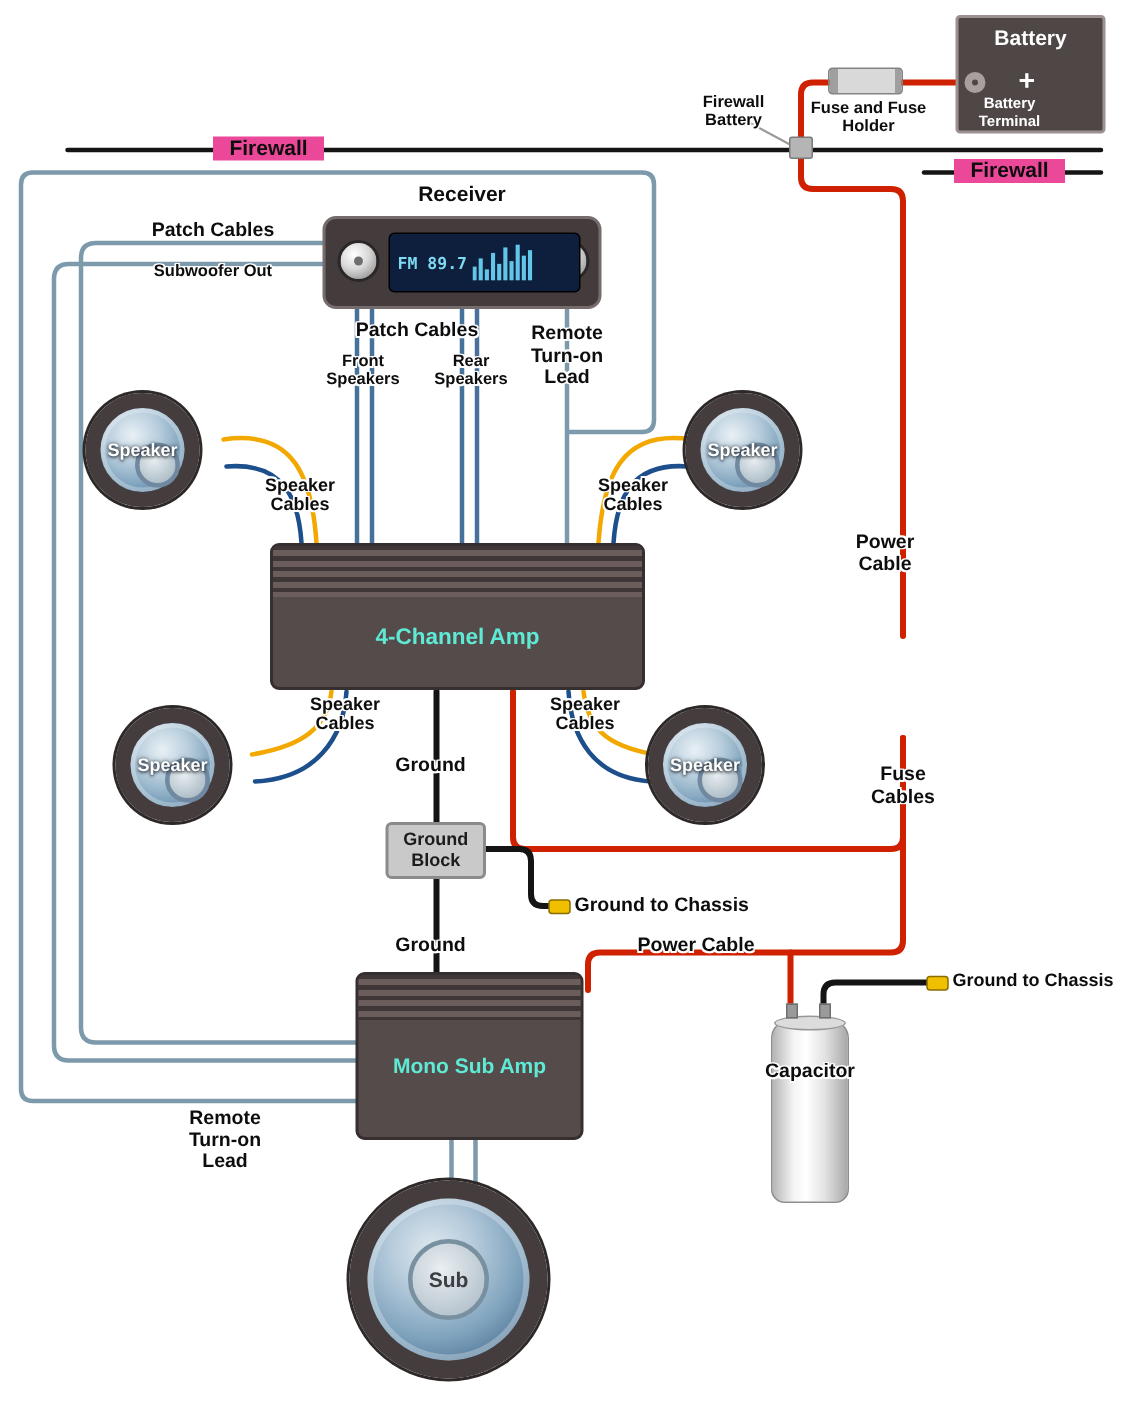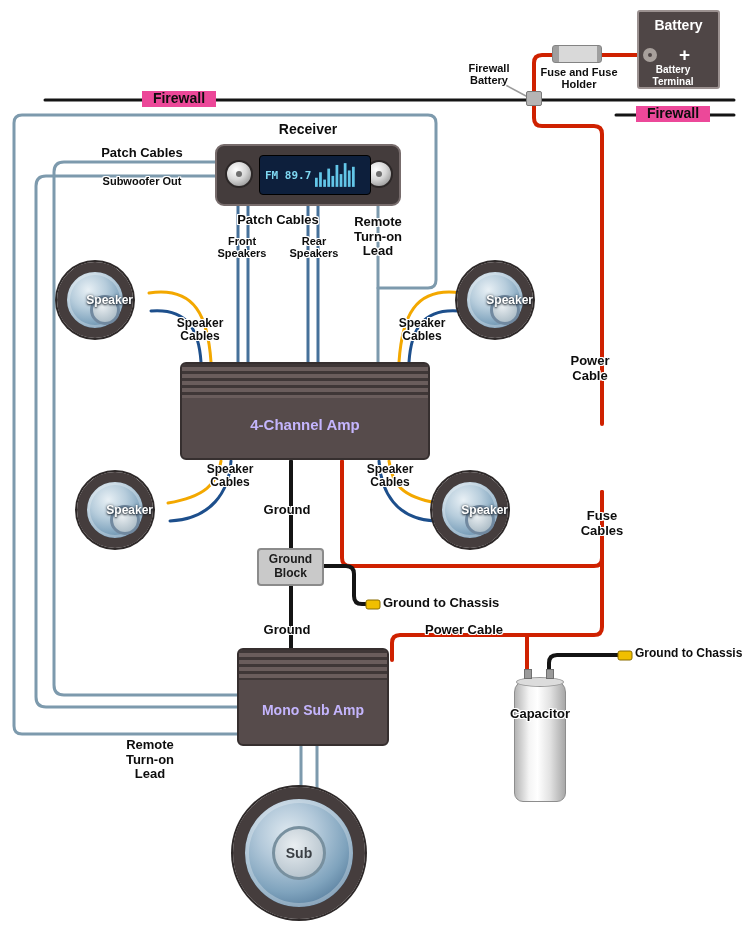--- a/index.html
+++ b/index.html
@@ -28,21 +28,21 @@
     font-weight:700; font-size:12px; line-height:1.15; text-align:center; color:#1c1c1c;
   }
   .darkbox{
     position:absolute; z-index:2; background:#564b4b; border:2px solid #362f2f; border-radius:6px;
   }
   .ribs{
     position:absolute; left:0; right:0; top:0; border-radius:4px 4px 0 0;
     background:repeating-linear-gradient(180deg,#3f3737 0 3px,#6a5d5c 3px 7px);
   }
   .amp-name{
-    position:absolute; left:0; right:0; text-align:center; color:#c4b5fd; font-weight:700;
+    position:absolute; left:0; right:0; text-align:center; color:#5eead4; font-weight:700;
   }
 
   .receiver{ position:absolute; z-index:2; background:#443c3c; border:2px solid #776c6c; border-radius:9px; }
   .knob{
     position:absolute; width:28px; height:28px; border-radius:50%;
     background:radial-gradient(circle at 38% 32%, #ffffff, #d7d7d7 45%, #8f8f8f 88%);
     border:2px solid #2c2727;
   }
   .knob::after{ content:""; position:absolute; left:9px; top:9px; width:6px; height:6px; border-radius:50%; background:#6f6f6f; }
   .display{
@@ -57,21 +57,21 @@
     background:radial-gradient(circle at 38% 32%, #e8f0f5, #b7cddc 35%, #7fa3bd 65%, #54799a 90%, #476a8a);
     box-shadow:0 0 0 2px #2e2929, inset 0 0 0 3px rgba(255,255,255,.28);
   }
   .speaker-cap{
     position:absolute; left:23px; top:23px; width:30px; height:30px; border-radius:50%;
     background:radial-gradient(circle at 40% 35%, #e9eef1, #aebec8 75%);
     border:3px solid #7189a0;
   }
   .speaker-name{
     position:absolute; left:-10px; right:-10px; top:50%; transform:translateY(-52%);
-    text-align:right; color:#fff; font-weight:700; font-size:12px; z-index:2;
+    text-align:center; color:#fff; font-weight:700; font-size:12px; z-index:2;
     text-shadow:0 1px 2px rgba(20,30,40,.9), 0 0 3px rgba(20,30,40,.7);
   }
   .sub{
     position:absolute; z-index:2; width:132px; height:132px; border-radius:50%;
     border:12px solid #453d3d;
     background:radial-gradient(circle at 40% 32%, #dfe9f0, #b3c9da 30%, #7fa3bd 60%, #4f7596 85%, #44678a);
     box-shadow:0 0 0 2px #2e2929, inset 0 0 0 4px rgba(255,255,255,.28);
   }
   .sub-cap{
     position:absolute; left:27px; top:27px; width:54px; height:54px; border-radius:50%;
@@ -140,40 +140,40 @@
 
     <path d="M291 461 V548" stroke-width="4" stroke="#141414"></path>
     <path d="M291 586 V648" stroke-width="4" stroke="#141414"></path>
     <path d="M324 566 H346 Q354 566 354 574 V596 Q354 604 362 604 H366" stroke-width="4" stroke="#141414"></path>
     <path d="M549 676 V663 Q549 655 557 655 H618" stroke-width="4" stroke="#141414"></path>
 
     <rect x="366" y="600" width="14" height="9" rx="2" stroke="#8a6d00" stroke-width="1" fill="#f0bf00"></rect>
     <rect x="618" y="651" width="14" height="9" rx="2" stroke="#8a6d00" stroke-width="1" fill="#f0bf00"></rect>
   </svg>
 
-  <div class="battery" style="left:637px; top:10px; width:83px; height:79px;">
+  <div class="battery" style="left:637px; top:10px; width:100px; height:79px;">
     <div class="battery-title">Battery</div>
     <div class="term-ring"></div>
     <div class="battery-plus">+</div>
     <div class="battery-term-lbl">Battery Terminal</div>
   </div>
 
   <div class="fuse" style="left:552px; top:45px; width:50px; height:18px;"></div>
   <div class="lbl lbl-sm" style="left:539px; top:66px; width:80px;">Fuse and Fuse Holder</div>
   <div class="bushing" style="left:526px; top:91px; width:16px; height:15px;"></div>
   <div class="lbl lbl-sm" style="left:450px; top:62px; width:78px;">Firewall Battery</div>
 
   <div class="lbl lbl-lg whitebg" style="left:142px; top:91px; width:74px;">Firewall</div>
   <div class="lbl lbl-lg whitebg" style="left:636px; top:106px; width:74px;">Firewall</div>
 
   <div class="lbl lbl-lg" style="left:266px; top:122px; width:84px;">Receiver</div>
   <div class="receiver" style="left:215px; top:144px; width:186px; height:62px;">
     <div class="knob" style="left:8px; top:14px;"></div>
     <div class="knob" style="right:6px; top:14px;"></div>
-    <div class="display" style="left:42px; top:9px; width:112px; height:40px;">
+    <div class="display" style="left:42px; top:9px; width:128px; height:40px;">
       <span class="fm">FM 89.7</span>
       <svg width="42" height="26" viewBox="0 0 46 26">
         <g fill="#63c6e8">
           <rect x="0" y="16" width="3" height="10"></rect>
             <rect x="4.5" y="10" width="3" height="16"></rect>
           <rect x="9" y="18" width="3" height="8"></rect>
             <rect x="13.5" y="6" width="3" height="20"></rect>
           <rect x="18" y="14" width="3" height="12"></rect>
             <rect x="22.5" y="2" width="3" height="24"></rect>
           <rect x="27" y="12" width="3" height="14"></rect>
@@ -225,21 +225,21 @@
   <div class="lbl" style="left:571px; top:509px; width:62px;">Fuse Cables</div>
 
   <div class="lbl" style="left:255px; top:503px; width:64px;">Ground</div>
   <div class="blk" style="left:257px; top:548px; width:67px; height:38px;">
     <span>Ground Block</span>
   </div>
   <div class="lbl nowrap" style="left:383px; top:596px; text-align:left;">Ground to Chassis</div>
   <div class="lbl" style="left:255px; top:623px; width:64px;">Ground</div>
   <div class="lbl nowrap" style="left:414px; top:623px; width:100px;">Power Cable</div>
 
-  <div class="darkbox" style="left:237px; top:648px; width:152px; height:98px;">
+  <div class="darkbox" style="left:237px; top:648px; width:152px; height:112px;">
     <div class="ribs" style="height:30px;"></div>
     <div class="amp-name" style="top:52px; font-size:14px;">Mono Sub Amp</div>
   </div>
   <div class="lbl" style="left:112px; top:738px; width:76px;">Remote Turn-on Lead</div>
 
   <div class="cap-body" style="left:514px; top:680px; width:52px; height:122px;">
     <div class="cap-top"></div>
     <div class="cap-term" style="left:9px;"></div>
     <div class="cap-term" style="left:31px;"></div>
   </div>

